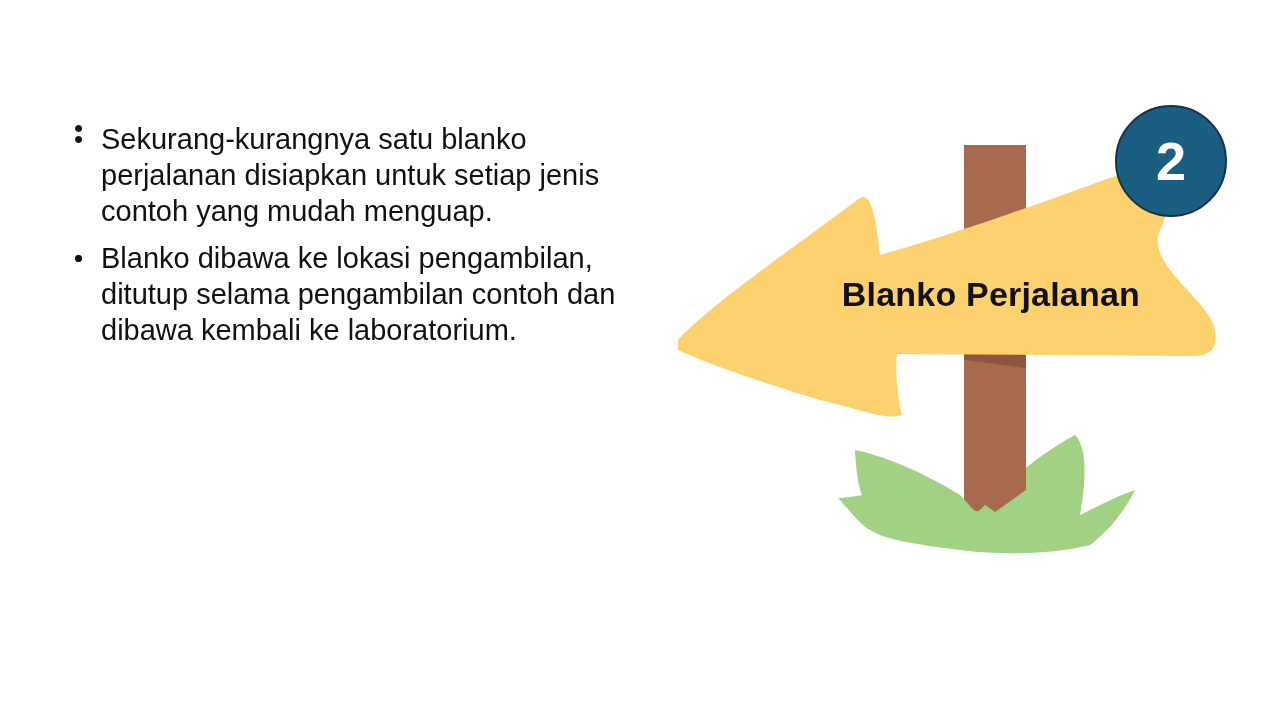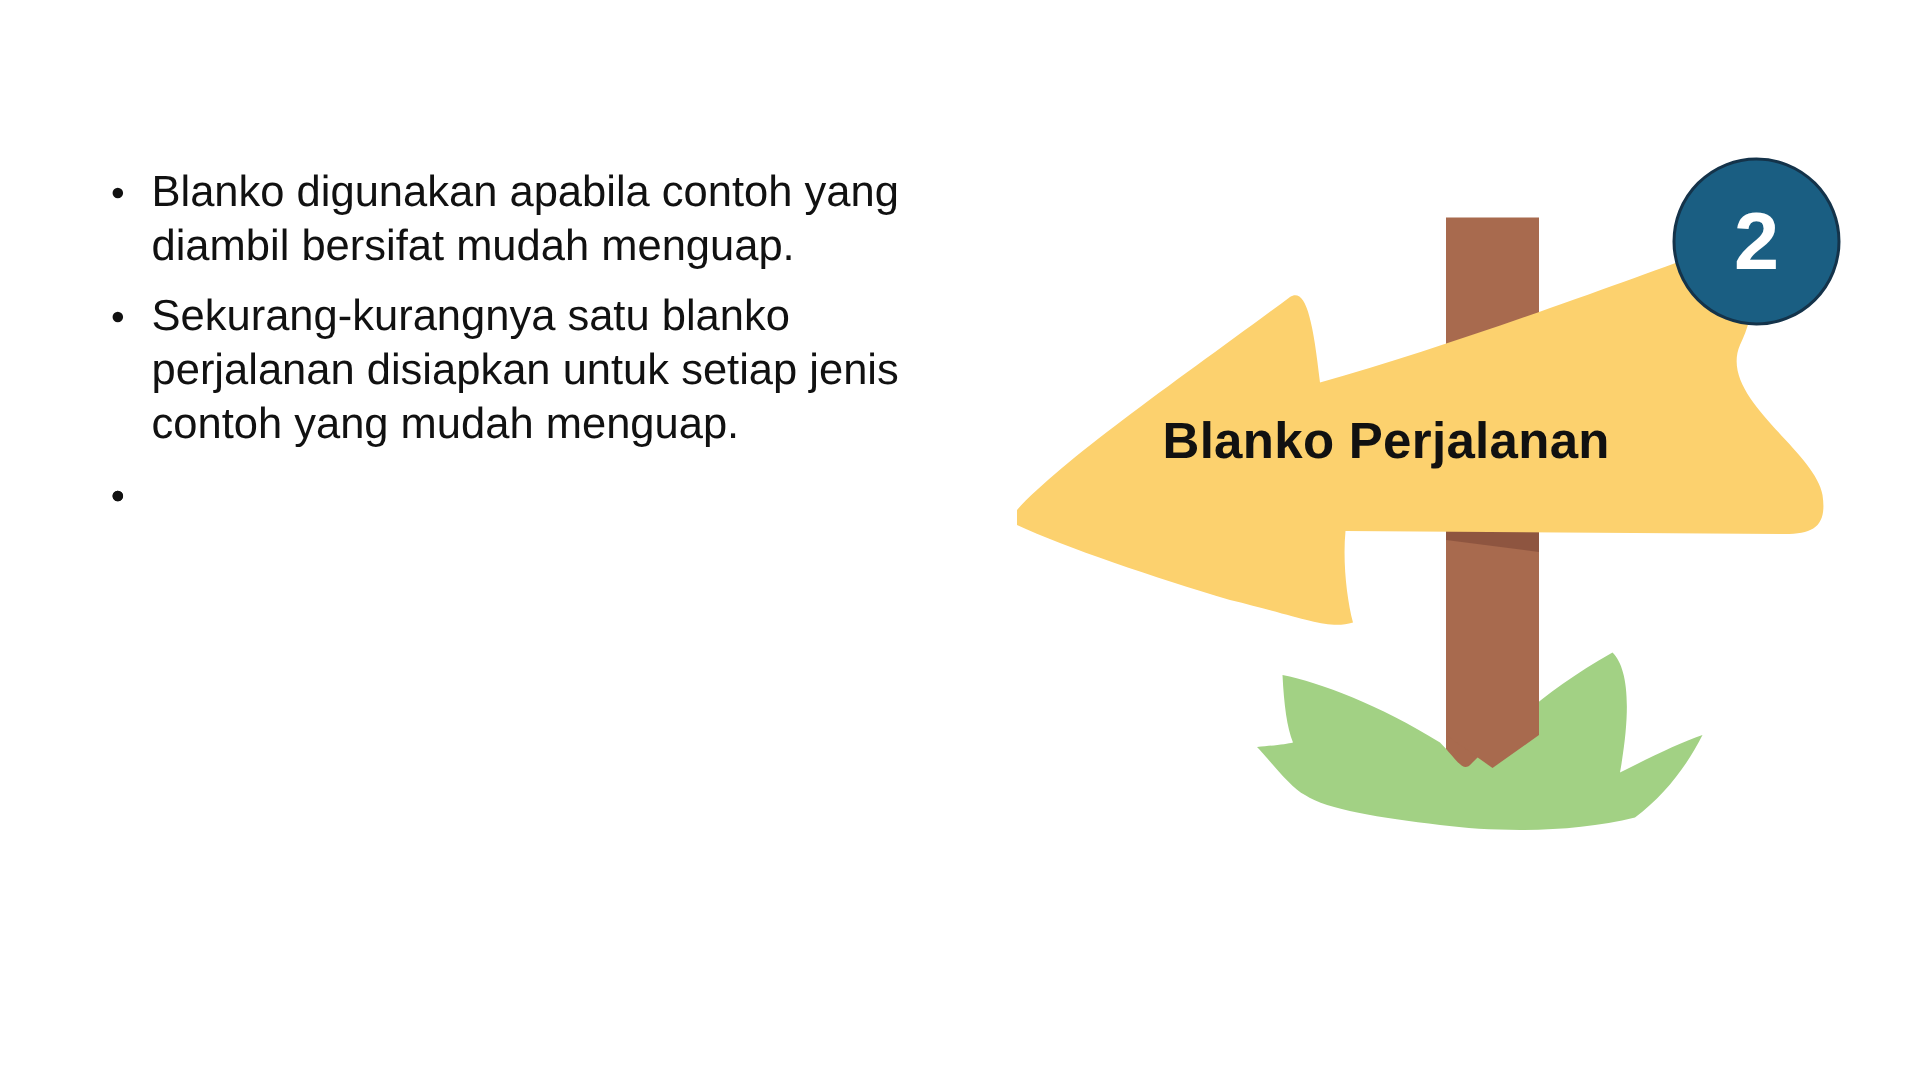--- a/index.html
+++ b/index.html
@@ -18,38 +18,38 @@
     font-size: 29px; line-height: 36px; margin-bottom: 11px;
     color: #111111;
   }
   .bullets li .dot {
     position: absolute; left: 0; top: 0; font-size: 26px;
   }
   .graphic { position: absolute; left: 670px; top: 100px; width: 580px; height: 470px; }
   .graphic svg { position: absolute; left: 0; top: 0; }
   .sign-label {
     position: absolute; left: 105px; top: 175px; width: 365px;
-    text-align: left; font-weight: bold; font-size: 34px; color: #111111;
+    text-align: right; font-weight: bold; font-size: 34px; color: #111111;
     letter-spacing: 0.2px;
   }
   .badge {
     position: absolute; left: 445px; top: 5px; width: 112px; height: 112px;
     border-radius: 50%; background: #1a5e82; border: 2px solid #14334a;
     box-sizing: border-box; display: flex; align-items: center; justify-content: center;
     color: #ffffff; font-weight: bold; font-size: 54px;
   }
 </style>
 </head>
 <body>
 
 <ul class="bullets">
-  <li><span class="dot">•</span><span>Blanko digunakan apabila contoh yang diambil bersifat mudah menguap.</span></li>
+  <li><span class="dot">•</span></li>
   <li><span class="dot">•</span><span>Sekurang-kurangnya satu blanko perjalanan disiapkan untuk setiap jenis contoh yang mudah menguap.</span></li>
   <li><span class="dot">•</span></li>
-  <li><span class="dot">•</span></li>
+  <li><span class="dot">•</span><span>Blanko dibawa ke lokasi pengambilan, ditutup selama pengambilan contoh dan dibawa kembali ke laboratorium.</span></li>
 </ul>
 
 <div class="graphic">
   <svg width="580" height="470" viewBox="0 0 580 470">
 
     <rect x="294" y="45" width="62" height="370" fill="#a86a4e"></rect>
 
     <path d="M185 350 C210 355 250 370 290 395 C300 405 305 415 310 410 L320 400 C330 390 360 360 405 335 C415 345 418 370 410 415 C430 405 450 395 465 390 C455 410 440 430 420 445 C380 455 330 455 290 450 C250 445 215 440 200 430 C190 425 175 405 168 398 C180 397 188 396 192 395 C188 385 186 370 185 350 Z" fill="#a2d184"></path>
 
     <path d="M294 300 L356 300 L356 390 L325 412 L294 390 Z" fill="#a86a4e"></path>

